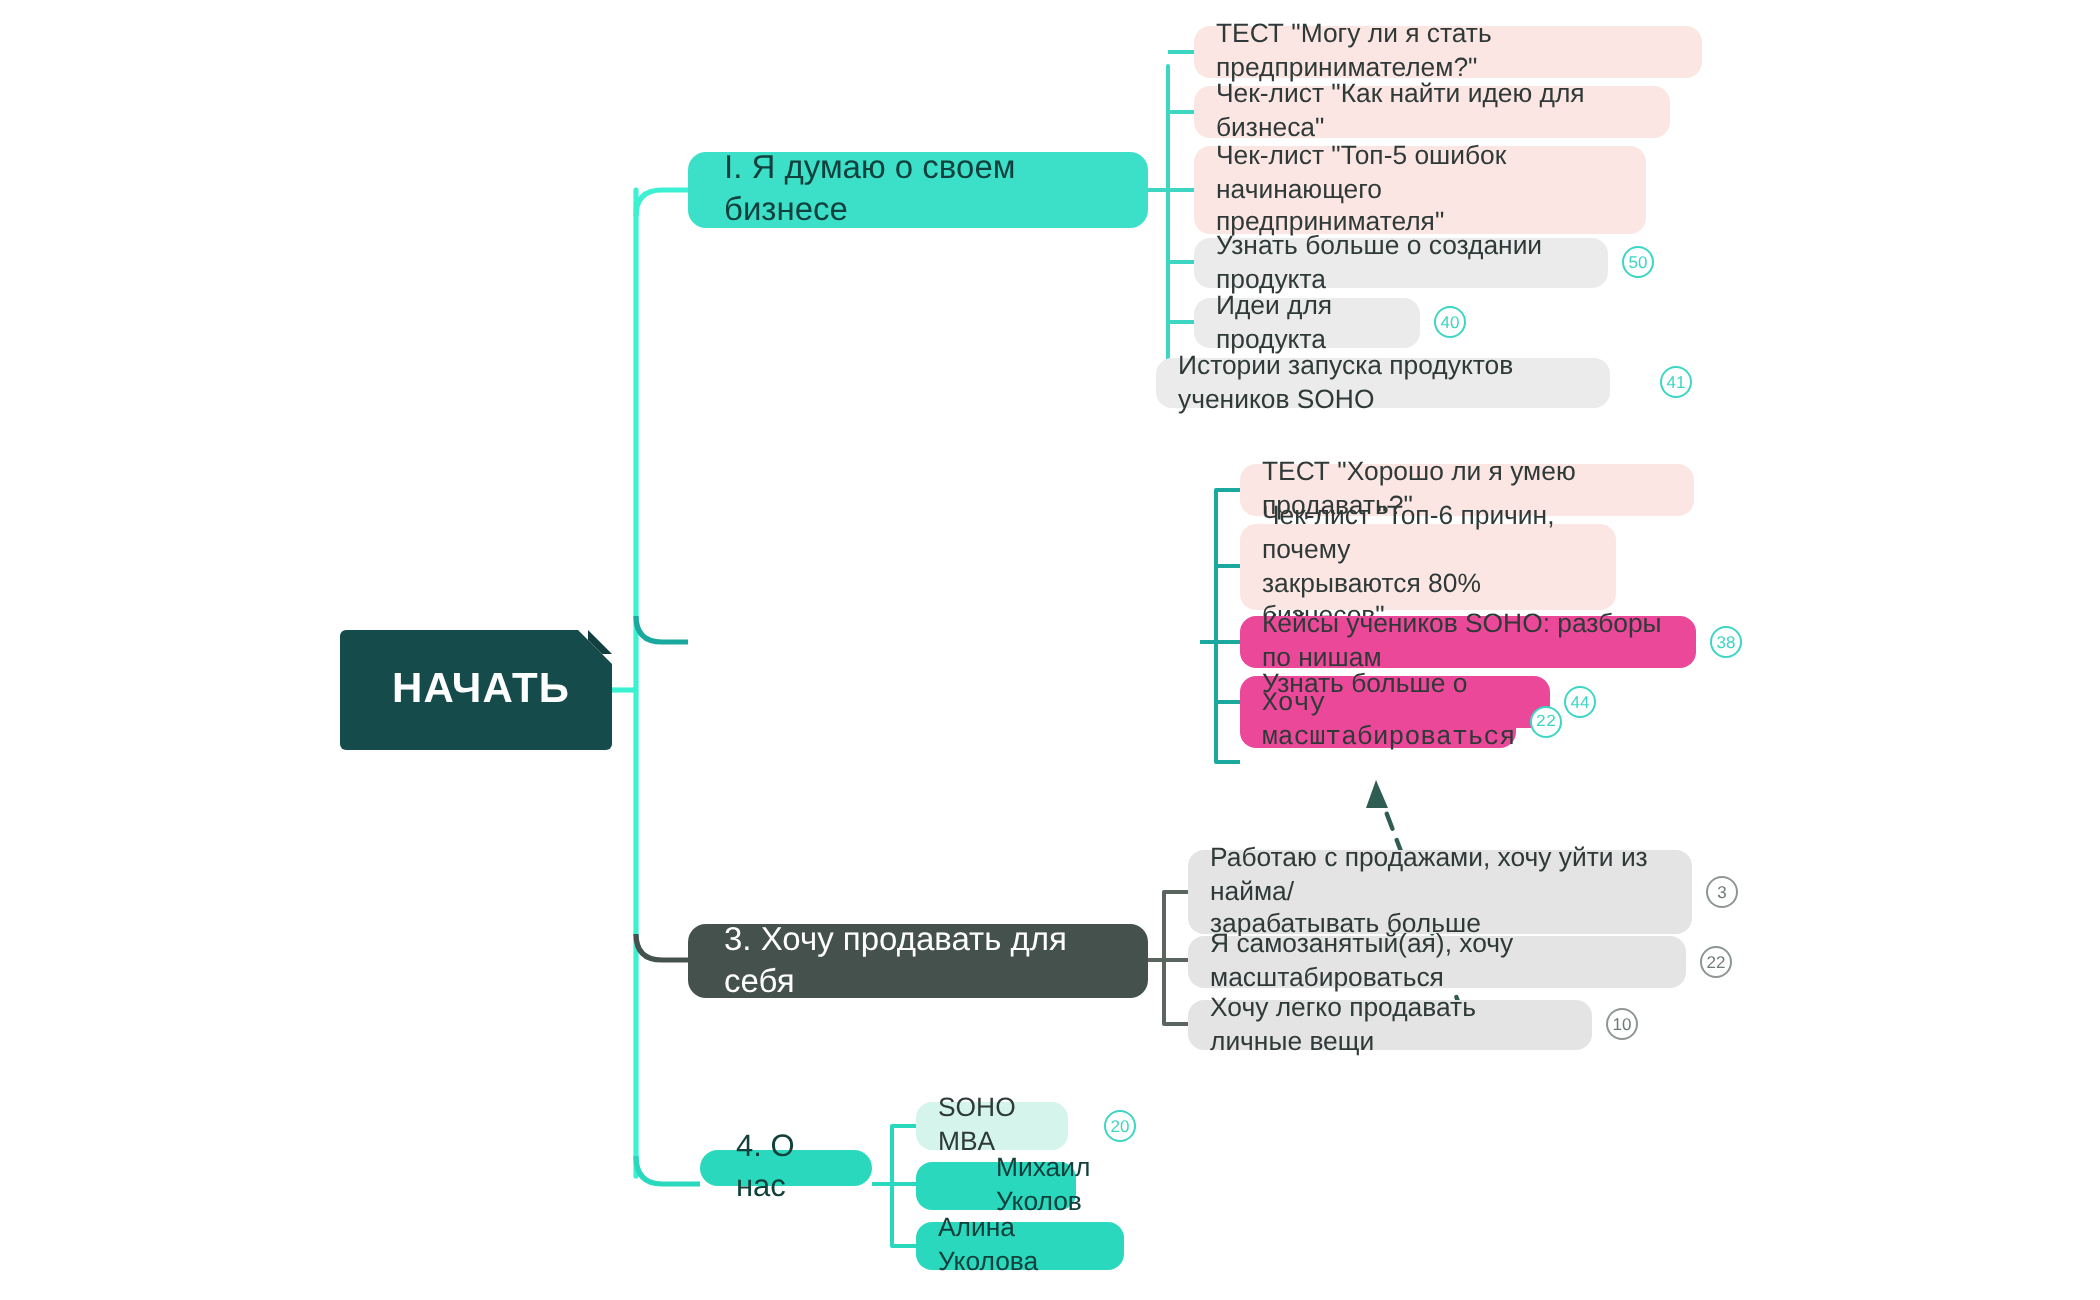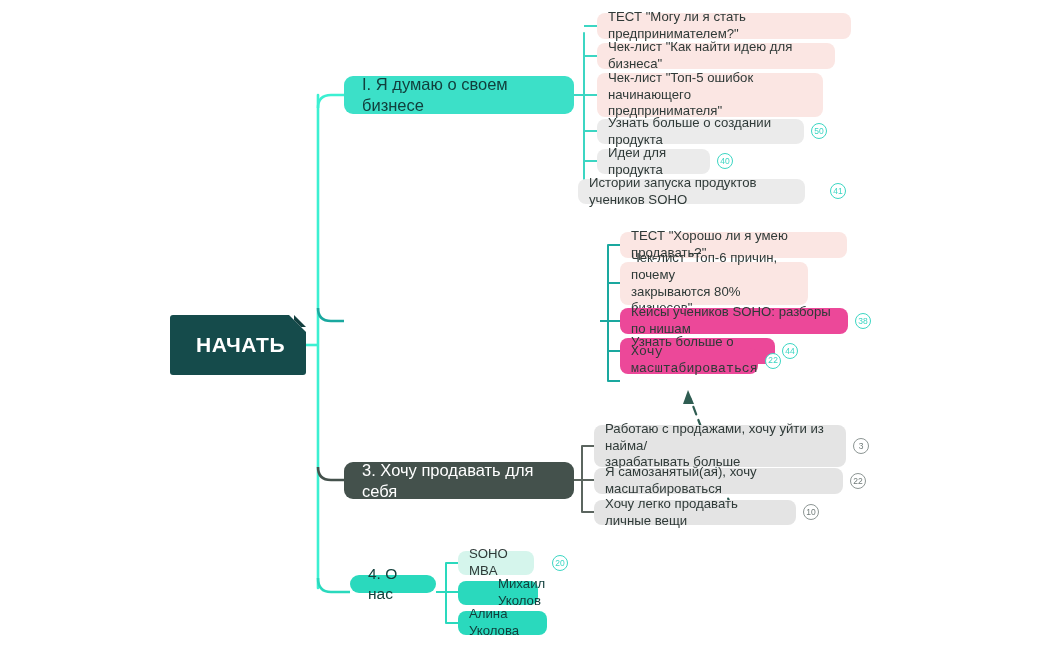--- a/index.html
+++ b/index.html
@@ -266,17 +266,17 @@
 
   <div class="node leaf mint" style="left:458px; top:551px; width:76px; height:24px;">
     <span class="node-text">SOHO MBA</span>
     <span class="badge" style="left:83px; top:4px;margin-left:11px;">20</span>
   </div>
 
   <div class="node leaf teal" style="left:458px; top:581px; width:80px; height:24px;padding-left:40px;">
     <span class="node-text">Михаил Уколов</span>
   </div>
 
-  <div class="node leaf teal" style="left:458px; top:611px; width:89px; height:24px;">
+  <div class="node leaf teal" style="left:458px; top:611px; width:104px; height:24px;">
     <span class="node-text">Алина Уколова</span>
   </div>
 
 </div>
 
 </body></html>

